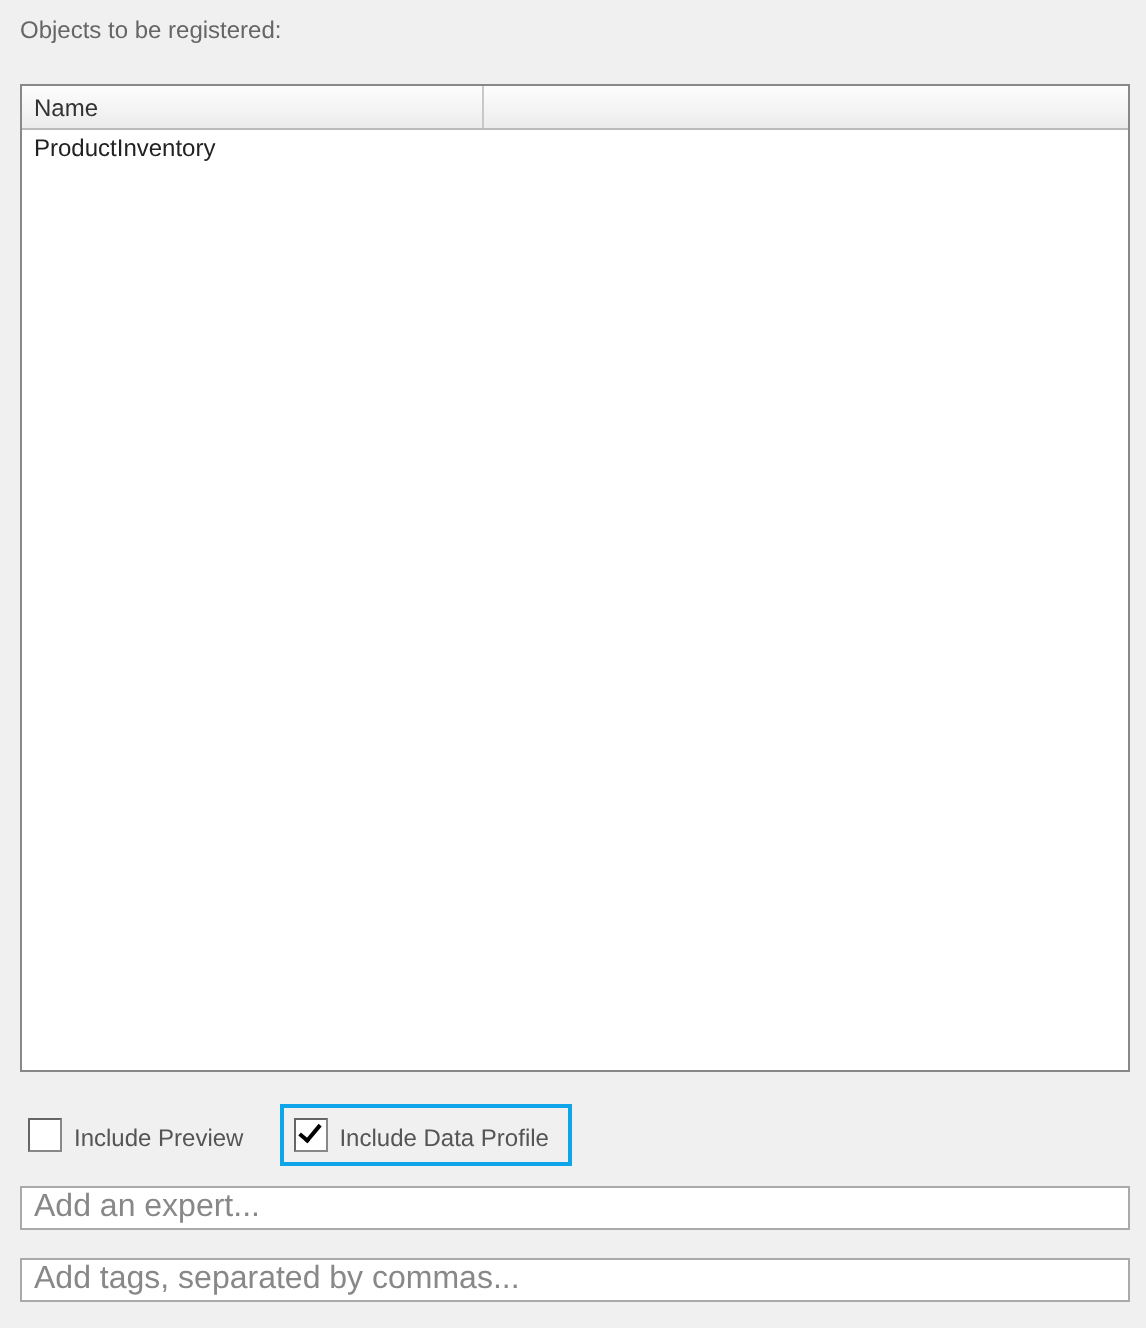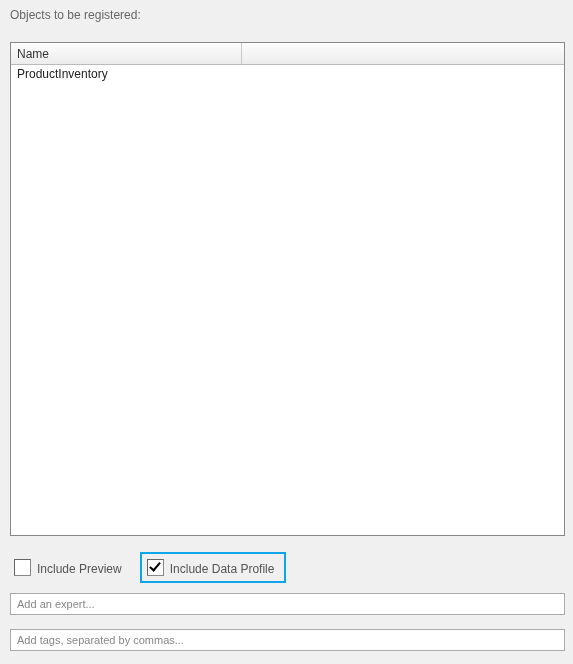--- a/index.html
+++ b/index.html
@@ -102,21 +102,21 @@
       font-size: 12px;
       cursor: pointer;
     }
     .text-input {
       width: 555px;
       height: 22px;
       border: 1px solid #aaa;
       background: #fff;
       padding: 2px 6px;
       font-family: inherit;
-      font-size: 11px;
+      font-size: 16px;
       color: #737373;
       margin-bottom: 14px;
       outline: none;
     }
     .text-input::placeholder {
       color: #888;
     }
     .text-input.last {
       margin-bottom: 16px;
     }

